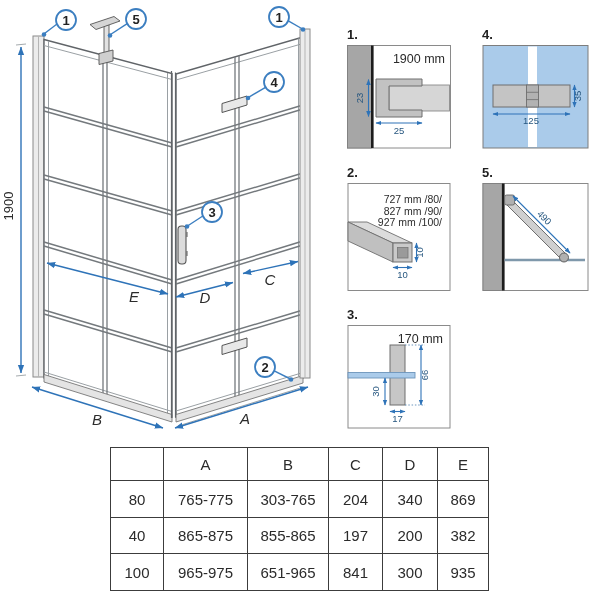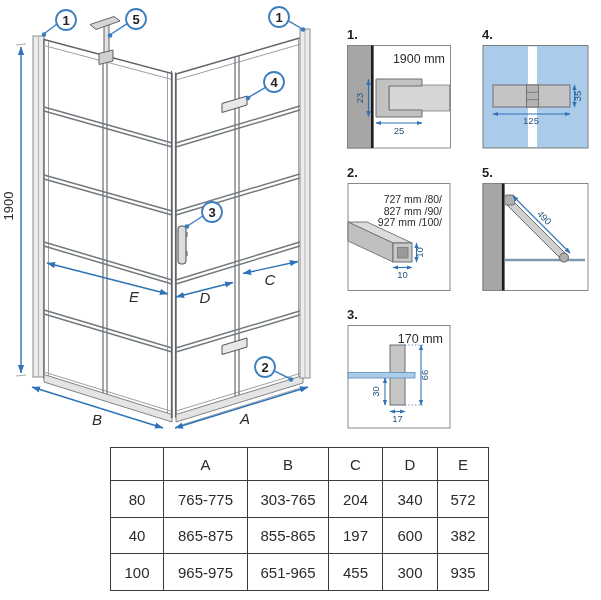--- a/index.html
+++ b/index.html
@@ -285,34 +285,34 @@
       <th>C</th>
       <th>D</th>
       <th>E</th>
     </tr>
     <tr style="height:37px">
       <td>80</td>
       <td>765-775</td>
       <td>303-765</td>
       <td>204</td>
       <td>340</td>
-      <td>572</td>
+      <td>869</td>
     </tr>
     <tr style="height:36px">
       <td>40</td>
       <td>865-875</td>
       <td>855-865</td>
       <td>197</td>
-      <td>600</td>
+      <td>200</td>
       <td>382</td>
     </tr>
     <tr style="height:37px">
       <td>100</td>
       <td>965-975</td>
       <td>651-965</td>
-      <td>455</td>
+      <td>841</td>
       <td>300</td>
       <td>935</td>
     </tr>
   </tbody>
     </table>
 
 </div>
 
 </body></html>

